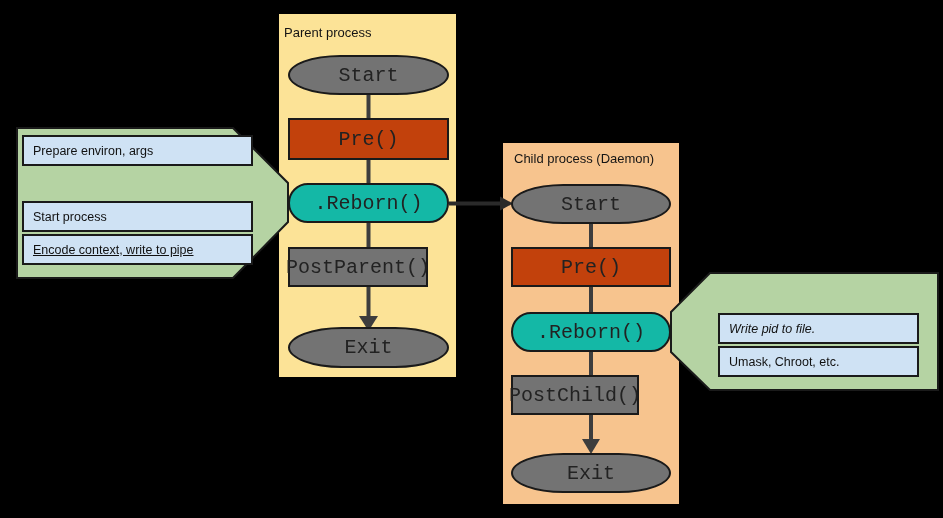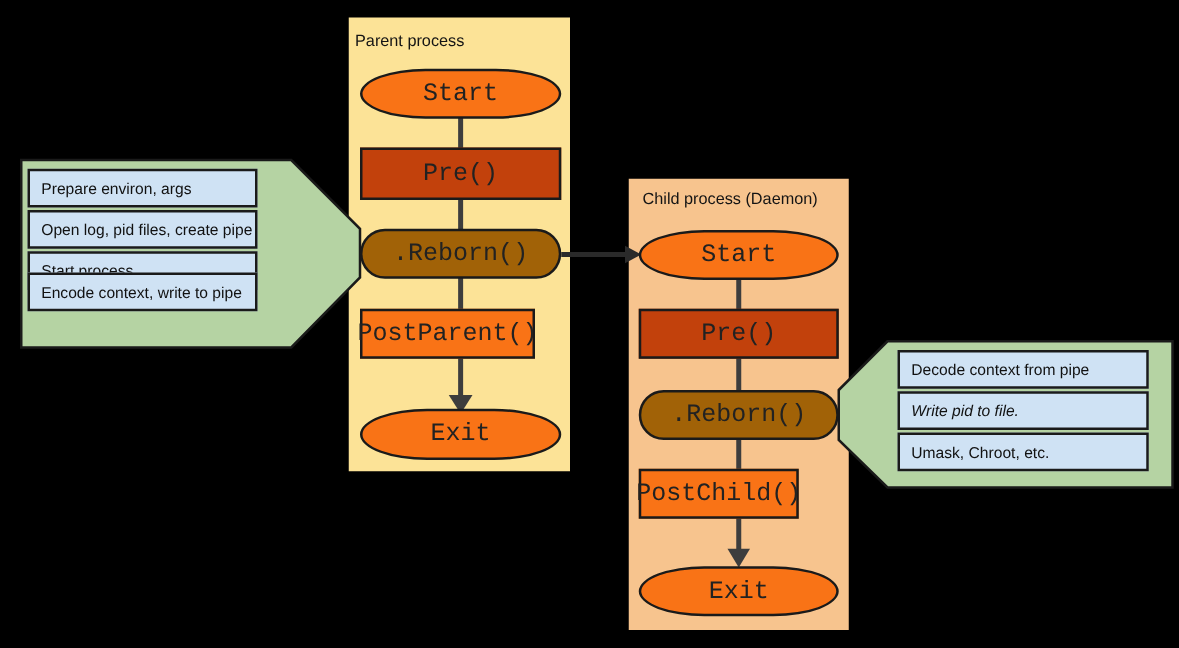--- a/index.html
+++ b/index.html
@@ -20,23 +20,23 @@
 
   #connector-layer { position:absolute; left:0; top:0; z-index:2; }
 
   .node {
     position:absolute; z-index:4; box-sizing:border-box;
     border:2px solid #1a1a1a; display:flex; align-items:center; justify-content:center;
     font-family:"Liberation Mono","DejaVu Sans Mono",monospace;
     font-size:20px; color:#222; white-space:nowrap;
   }
   .terminator { border-radius:55px / 21px; }
-  .fill-blue  { background:#f97316; }
+  .fill-blue  { background:#737373; }
   .fill-red   { background:#c2410c; }
-  .fill-green { background:#a16207;border-radius:20px; }
+  .fill-green { background:#14b8a6;border-radius:20px; }
 
   
   #p-start  { left:288px; top:55px;  width:161px; height:40px; }
   #p-pre    { left:288px; top:118px; width:161px; height:42px; }
   #p-reborn { left:288px; top:183px; width:161px; height:40px; }
   #p-post   { left:288px; top:247px; width:140px; height:40px; }
   #p-exit   { left:288px; top:327px; width:161px; height:41px; }
 
   
   #c-start  { left:511px; top:184px; width:160px; height:40px; }
@@ -45,23 +45,23 @@
   #c-post   { left:511px; top:375px; width:128px; height:40px; }
   #c-exit   { left:511px; top:453px; width:160px; height:40px; }
 
   .callout-item {
     position:absolute; z-index:3; box-sizing:border-box;
     background:#CFE2F4; border:2px solid #1a1a1a;
     display:flex; align-items:center; padding:0 9px;
     font-size:12.5px; color:#111; white-space:nowrap;
     font-family:"Liberation Sans", sans-serif;
   }
-  .l-item { left:22px;  width:184px; height:31px; }
+  .l-item { left:22px;  width:231px; height:31px; }
   #l-item-0 { top:135px; } #l-item-1 { top:168px; }
-  #l-item-2 { top:201px; } #l-item-3 { top:218px; }
+  #l-item-2 { top:201px; } #l-item-3 { top:234px;text-decoration:underline; }
   .r-item { left:718px; width:201px; height:31px; }
   #r-item-0 { top:280px; } #r-item-1 { top:313px;font-style:italic; } #r-item-2 { top:346px; }
 </style>
 </head>
 <body>
 
 <div id="canvas">
 
   <div id="parent-panel" class="panel"></div>
   <div id="child-panel" class="panel"></div>
@@ -97,21 +97,19 @@
   <div id="p-post" class="node fill-blue">PostParent()</div>
   <div id="p-exit" class="node terminator fill-blue">Exit</div>
 
   <div id="c-start" class="node terminator fill-blue">Start</div>
   <div id="c-pre" class="node fill-red">Pre()</div>
   <div id="c-reborn" class="node fill-green">.Reborn()</div>
   <div id="c-post" class="node fill-blue">PostChild()</div>
   <div id="c-exit" class="node terminator fill-blue">Exit</div>
 
   <div id="l-item-0" class="callout-item l-item">Prepare environ, args</div>
-  <div id="l-item-1" class="callout-item l-item">Open log, pid files, create pipe</div>
   <div id="l-item-2" class="callout-item l-item">Start process</div>
   <div id="l-item-3" class="callout-item l-item">Encode context, write to pipe</div>
 
-  <div id="r-item-0" class="callout-item r-item">Decode context from pipe</div>
   <div id="r-item-1" class="callout-item r-item">Write pid to file.</div>
   <div id="r-item-2" class="callout-item r-item">Umask, Chroot, etc.</div>
 
 </div>
 
 </body></html>

